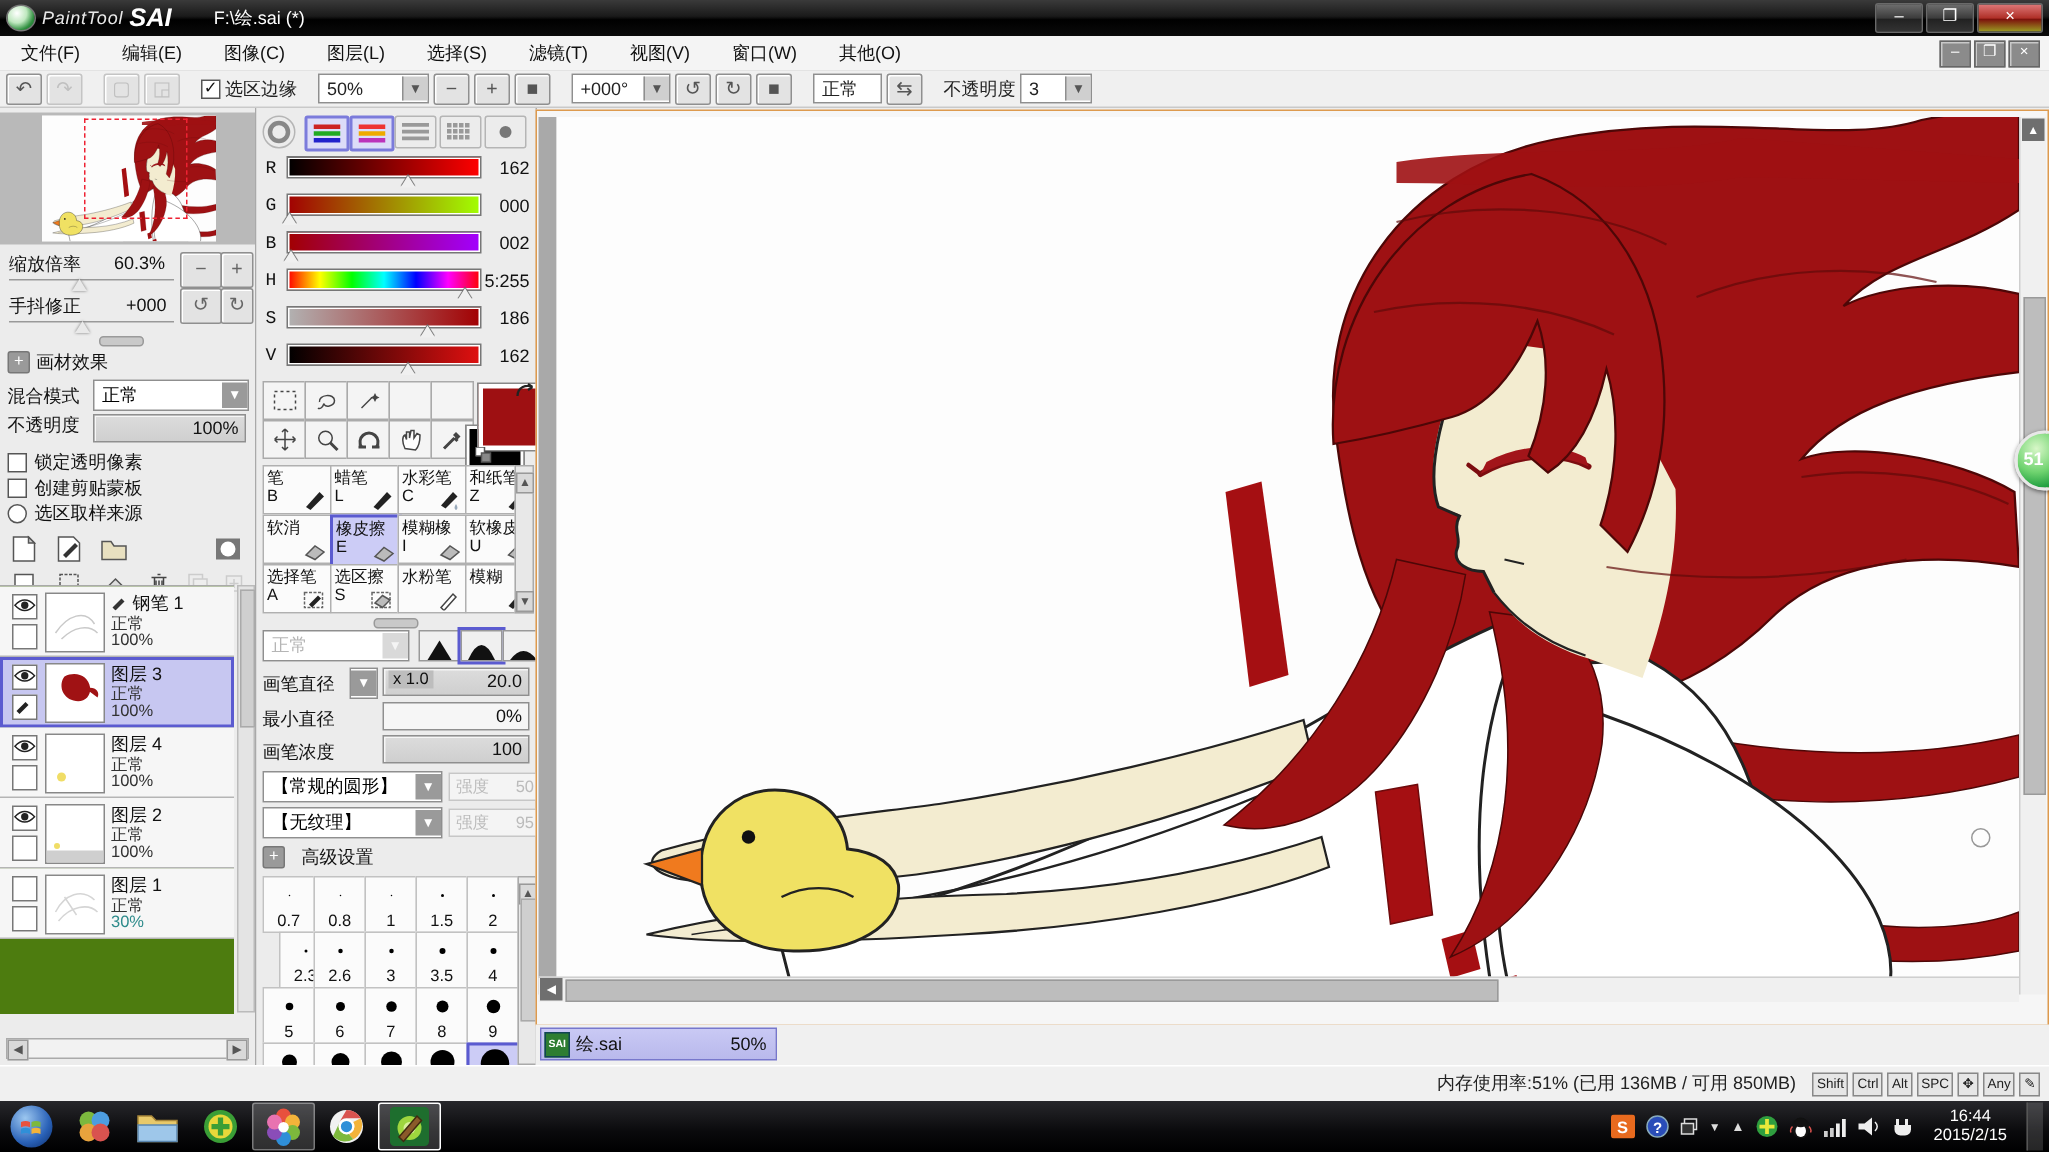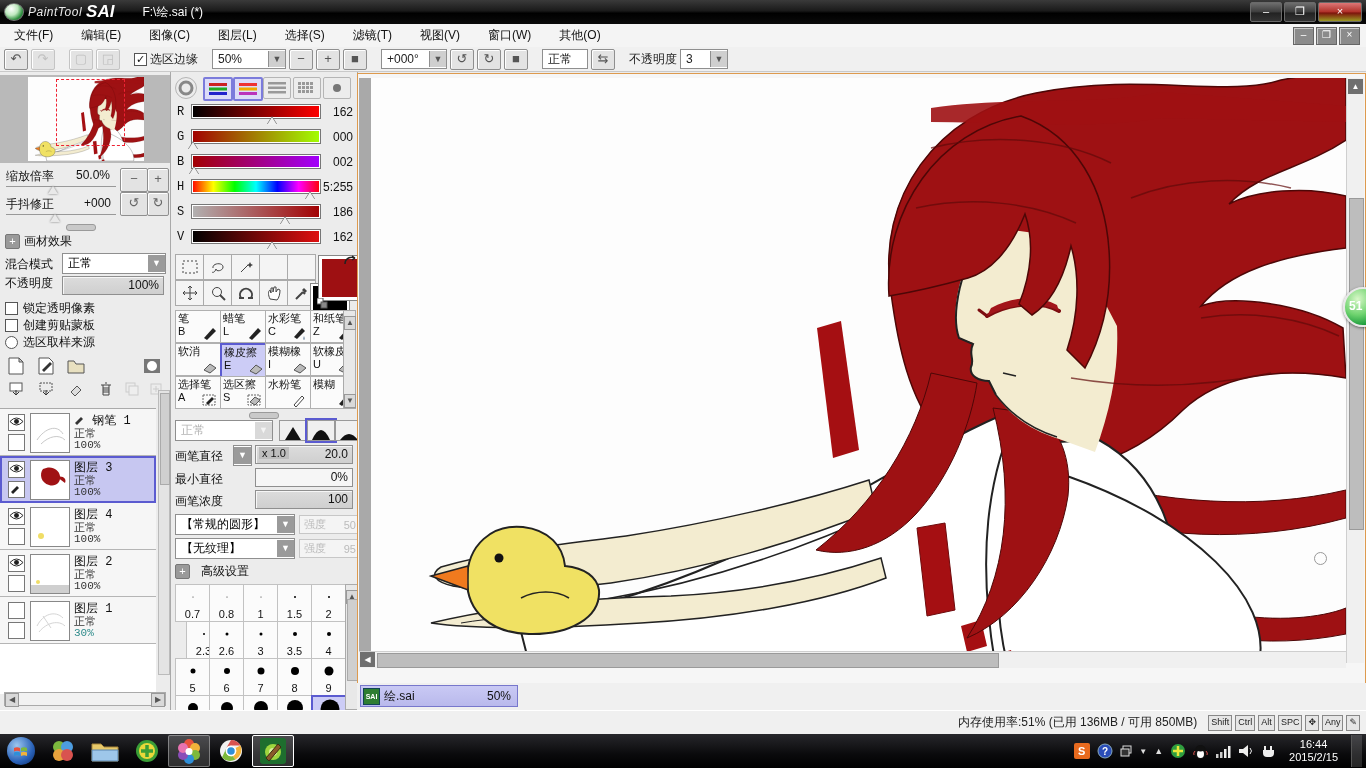--- a/index.html
+++ b/index.html
@@ -66,21 +66,21 @@
   .plus-box{position:absolute;width:13px;height:13px;background:#9a9a9a;border:1px solid #777;color:#fff;
      font-size:11px;line-height:12px;text-align:center;border-radius:2px;}
   .bar{position:absolute;height:17px;background:linear-gradient(#dcdcdc,#cfcfcf);border:1px solid #8f8f8f;
      font-size:12px;color:#111;text-align:right;box-shadow:inset 1px 1px #f6f6f6;}
   .cb-row{position:absolute;font-size:12px;color:#111;display:flex;align-items:center;gap:5px;}
   .cb{width:11px;height:11px;border:1px solid #555;background:#fff;}
   .rb{width:11px;height:11px;border:1px solid #555;background:#fff;border-radius:50%;}
 
   
   .lt-icon{position:absolute;width:24px;height:21px;display:flex;align-items:center;justify-content:center;}
-  #layer-list{position:absolute;left:0;top:336px;width:156px;height:285px;background:#ffffff;border-top:1px solid #aaa;font-family:Liberation Mono, monospace;}
+  #layer-list{position:absolute;left:0;top:318px;width:156px;height:285px;background:#4d7c0f;border-top:1px solid #aaa;}
   .layer{position:relative;height:46px;background:#f6f6f6;border-bottom:1px solid #b5b5b5;}
   .layer.sel{background:#c7c7f1;outline:2px solid #5b5bd0;outline-offset:-2px;}
   .l-chk{position:absolute;width:15px;height:15px;background:#fff;border:1px solid #777;left:8px;}
   .l-thumb{position:absolute;left:30px;top:4px;width:38px;height:38px;background:#fff;border:1px solid #888;overflow:hidden;}
   .l-name{position:absolute;left:74px;top:3px;font-size:12px;color:#111;white-space:nowrap;}
   .l-mode{position:absolute;left:74px;top:17px;font-size:11px;color:#333;}
   .l-op{position:absolute;left:74px;top:30px;font-size:11px;color:#333;}
   .l-op.dim{color:#2e8b8b;}
   #layer-scroll{position:absolute;left:158px;top:318px;width:12px;height:285px;background:#e4e4e4;border:1px solid #bbb;box-sizing:border-box;}
   #panelA-hscroll{position:absolute;left:4px;top:620px;width:162px;height:14px;background:#f2f2f2;border:1px solid #aaa;box-sizing:border-box;}
@@ -297,21 +297,21 @@
 <div id="panelA" class="abs">
   <div id="navigator">
     <div id="nav-thumb">
       <svg width="116" height="84" viewBox="0 0 975 585" preserveAspectRatio="none">
           <use href="#art"></use>
         </svg>
       <div id="nav-view"></div>
     </div>
   </div>
   <div class="navrow" style="left:6px;top:96px">缩放倍率</div>
-  <div class="navrow" style="left:76px;top:96px">50.0%</div>
+  <div class="navrow" style="left:76px;top:96px">60.3%</div>
   <div class="nav-slider" style="left:6px;top:114px;width:110px"></div>
   <div class="nav-tri" style="left:48px;top:114px"></div>
   <div class="sq-btn" style="left:120px;top:96px">−</div>
   <div class="sq-btn" style="left:120px;top:120px">↺</div>
   <div class="sq-btn" style="left:147px;top:96px;width:20px">+</div>
   <div class="sq-btn" style="left:147px;top:120px;width:20px">↻</div>
 
   <div class="navrow" style="left:6px;top:124px">手抖修正</div>
   <div class="navrow" style="left:84px;top:124px">+000</div>
   <div class="nav-slider" style="left:6px;top:142px;width:110px"></div>

